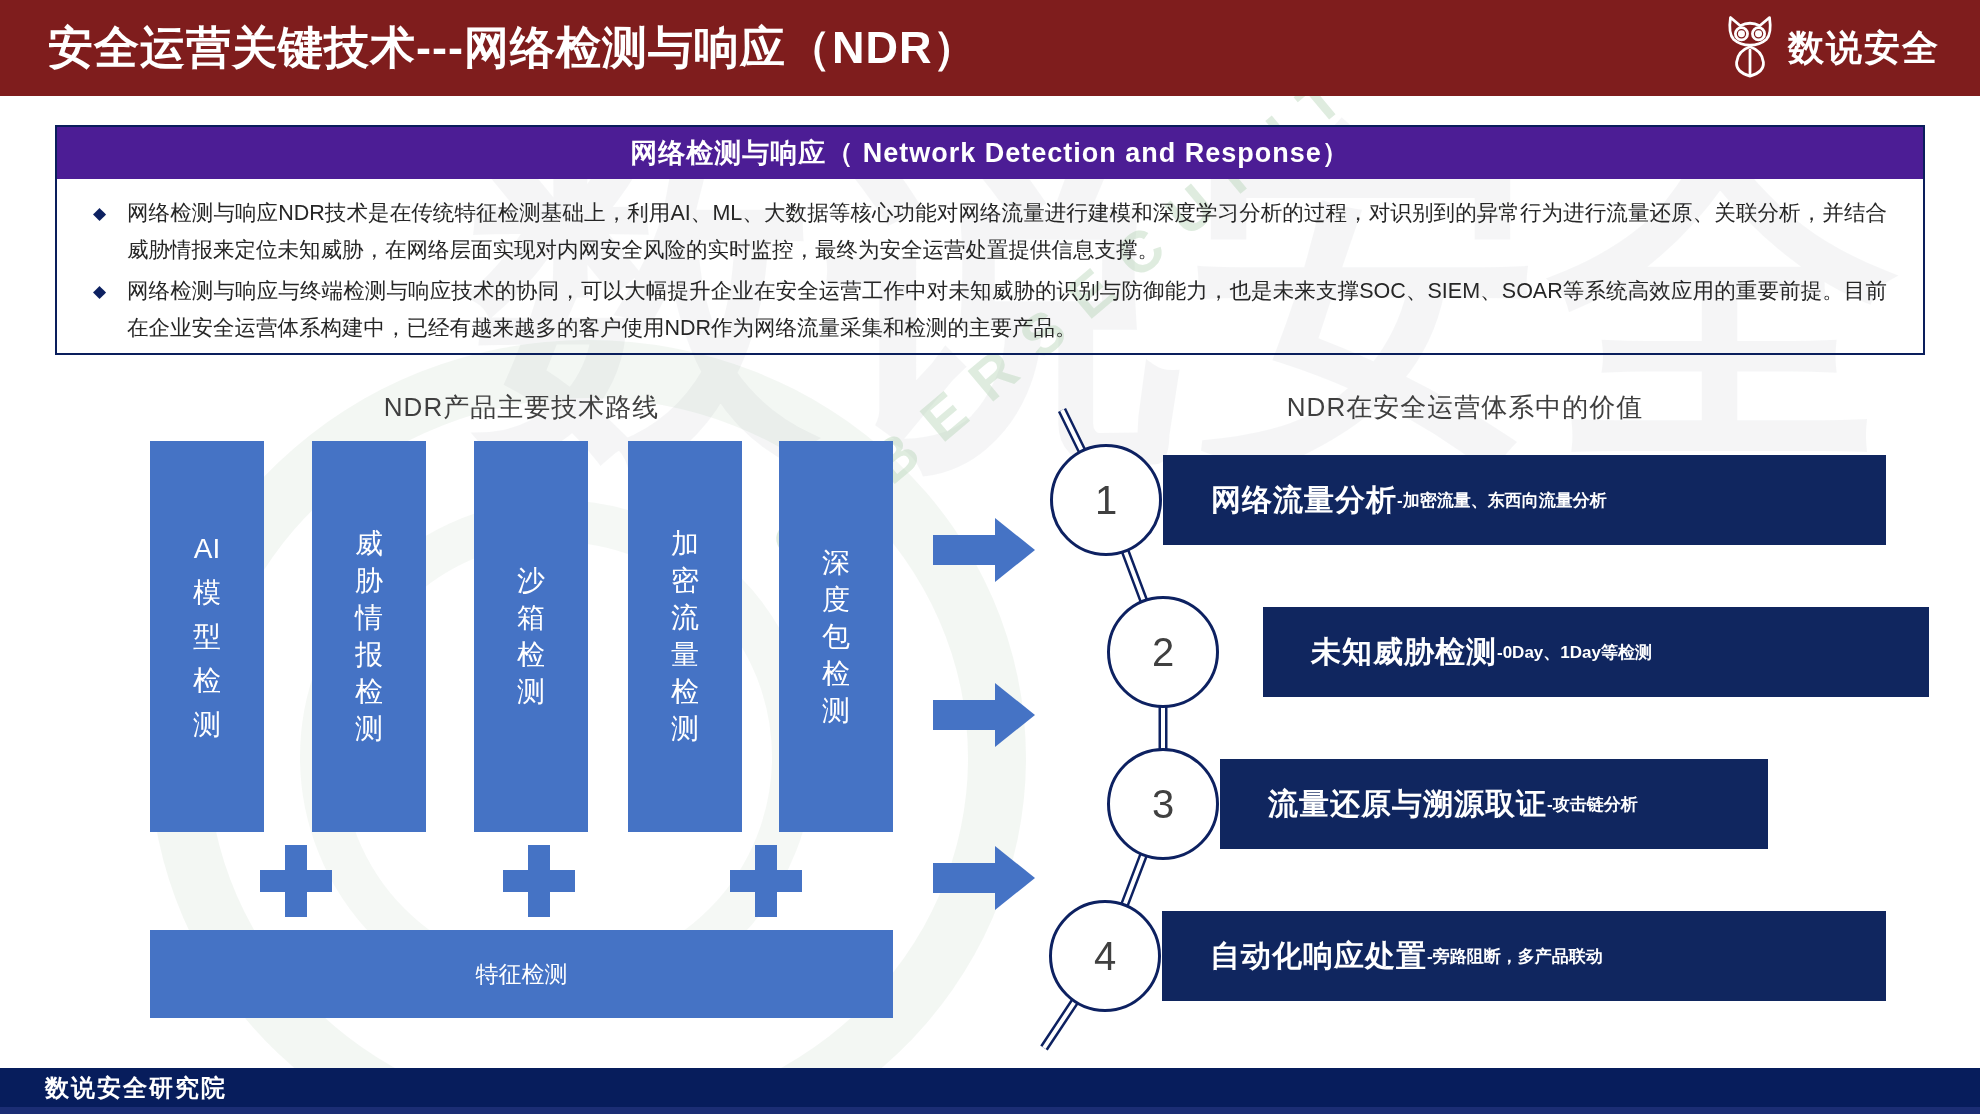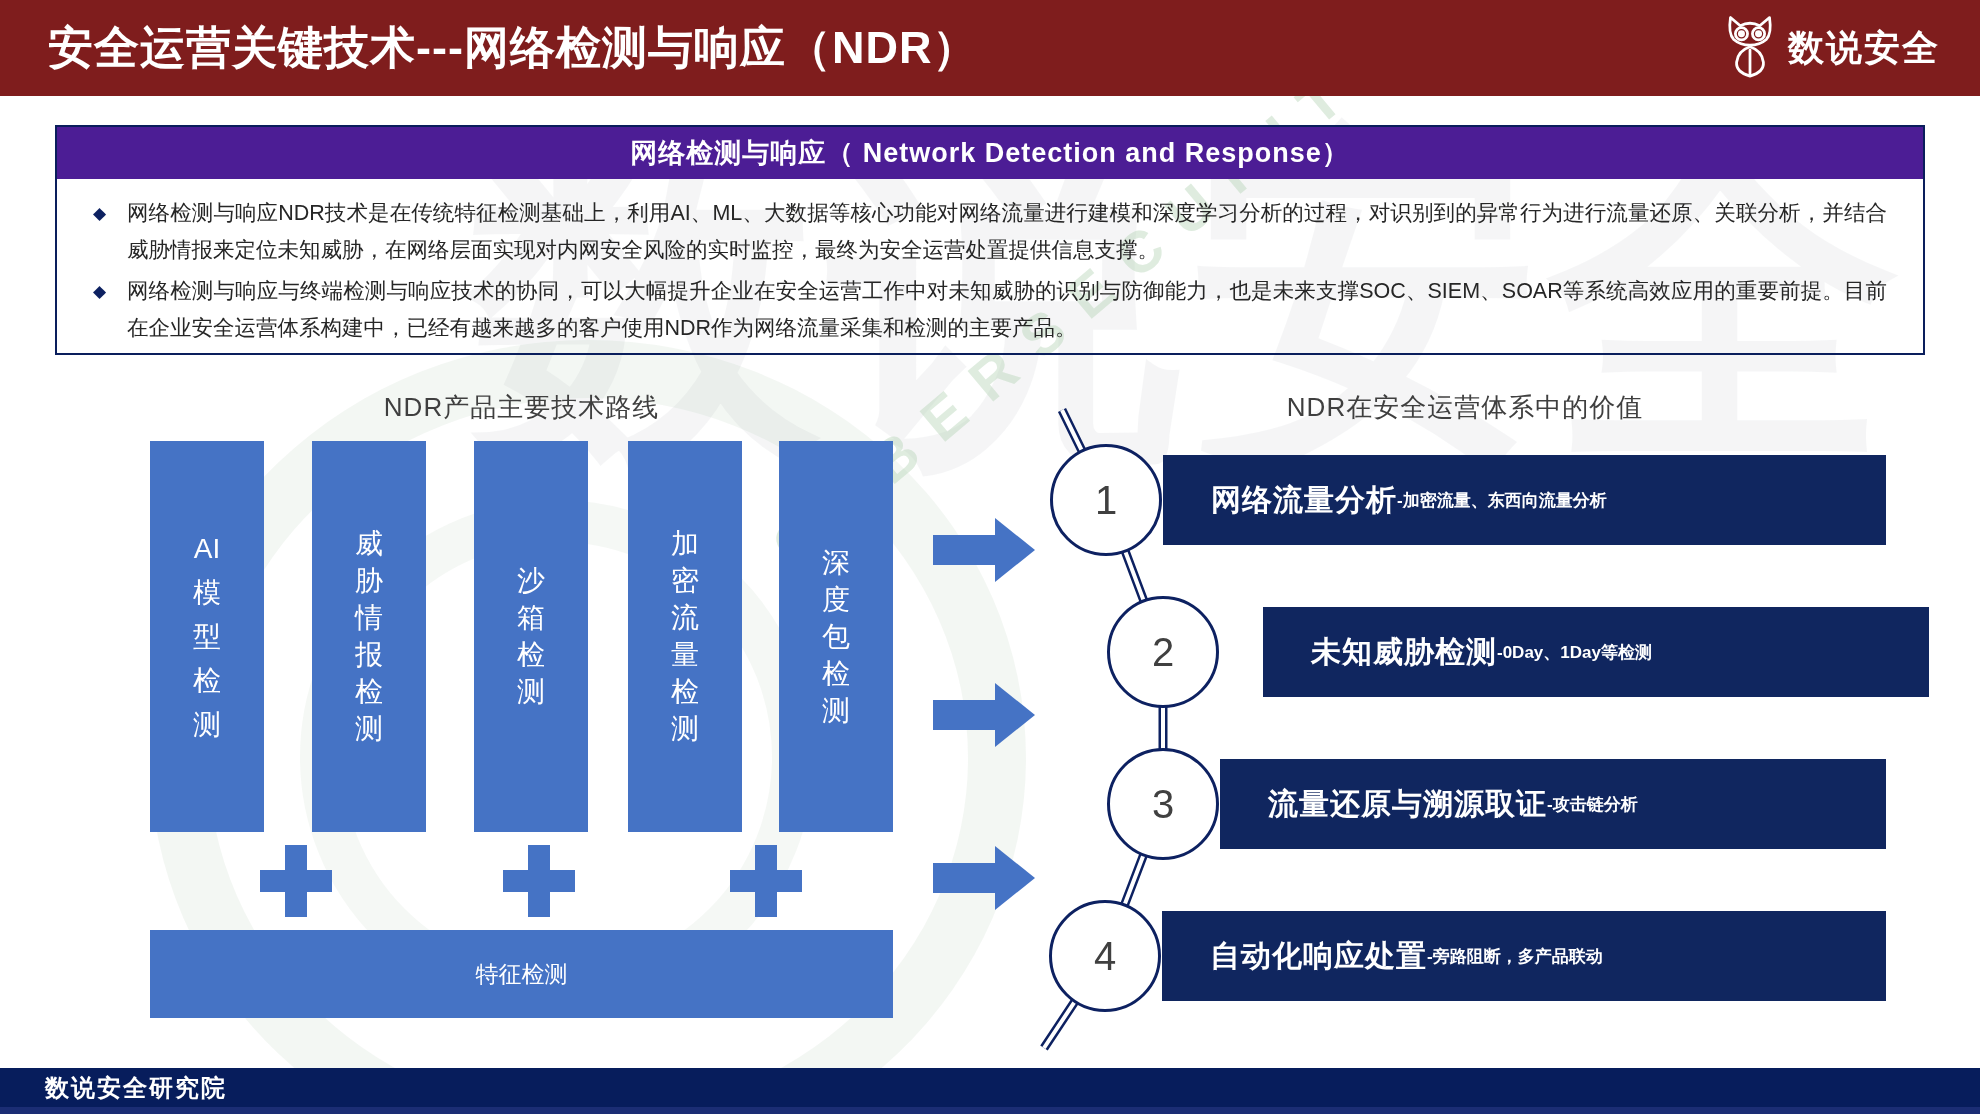--- a/index.html
+++ b/index.html
@@ -175,21 +175,21 @@
     <div class="value-circle" style="left: 1050px; top: 444px;">1</div>
   </div>
       <div>
     <div class="value-bar" style="left: 1220px; width: 666px; top: 607px; height: 90px; margin-left: 43px;">
       <span class="vb-main">未知威胁检测</span>
           <span class="vb-sub">-0Day、1Day等检测</span>
     </div>
     <div class="value-circle" style="left: 1107px; top: 596px;">2</div>
   </div>
       <div>
-    <div class="value-bar" style="left: 1220px; width: 666px; top: 759px; height: 90px;">
+    <div class="value-bar" style="left: 1220px; width: 548px; top: 759px; height: 90px;">
       <span class="vb-main">流量还原与溯源取证</span>
           <span class="vb-sub">-攻击链分析</span>
     </div>
     <div class="value-circle" style="left: 1107px; top: 748px;">3</div>
   </div>
       <div>
     <div class="value-bar" style="left: 1162px; width: 724px; top: 911px; height: 90px;">
       <span class="vb-main">自动化响应处置</span>
           <span class="vb-sub">-旁路阻断，多产品联动</span>
     </div>

